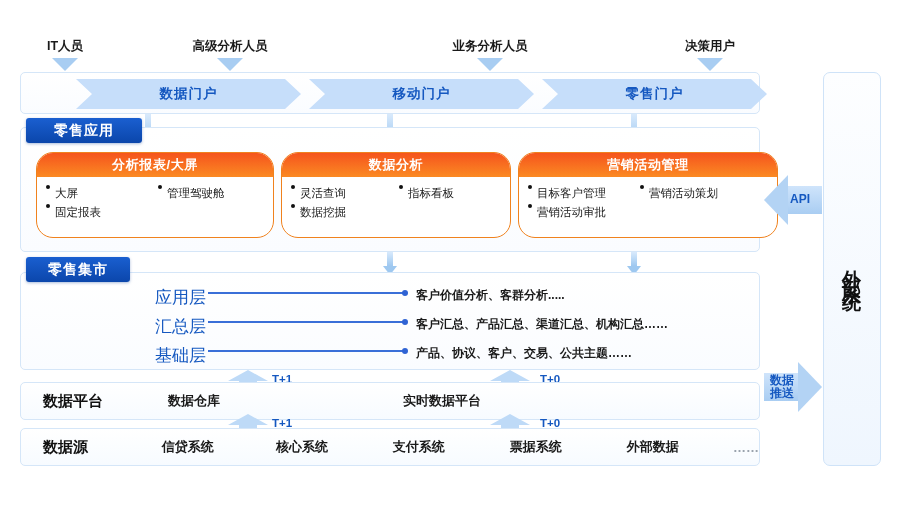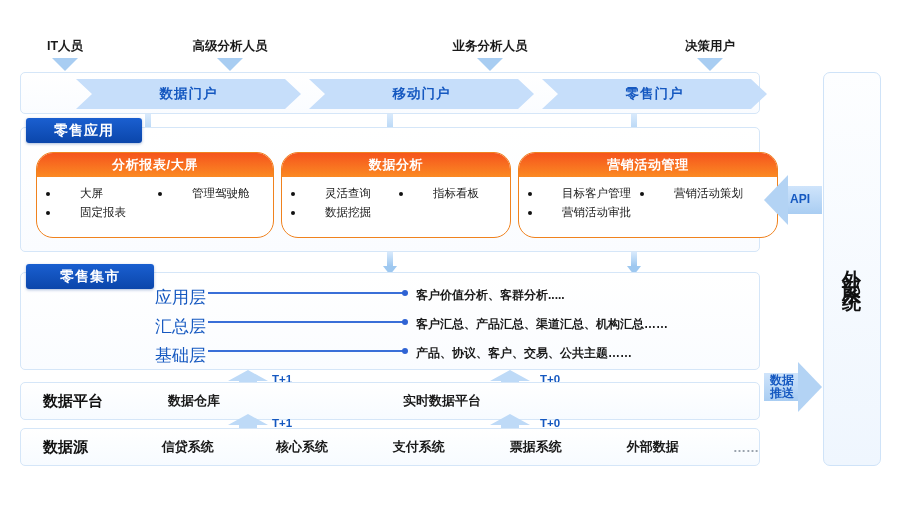--- a/index.html
+++ b/index.html
@@ -81,23 +81,23 @@
     height:24px;
     background:linear-gradient(180deg,#f5541d 0%,#fb8a23 100%);
     color:#fff;font-weight:700;font-size:13px;letter-spacing:.6px;
     display:flex;align-items:center;justify-content:center;
   }
   .ocard-body{
     padding:8px 9px 7px 9px;
     display:flex;flex-wrap:wrap;align-content:flex-start;
   }
   .bullet{
-    display:flex;align-items:center;
+    display:flex;
     font-size:11.5px;color:#1a1a1a;font-weight:500;
-    line-height:17px;margin:0 0 2px 0;white-space:nowrap;gap:25px;
+    line-height:17px;margin:0 0 2px 0;white-space:nowrap;
   }
   .bullet .dot{
     width:4px;height:4px;border-radius:50%;background:#111;
     margin-right:5px;flex:none;
   }
 
   
   .layer-name{
     color:#1558c0;font-weight:400;font-size:17px;white-space:nowrap;
   }
@@ -269,21 +269,21 @@
     <div class="shaft" style="height:14px;"></div>
       <div class="head" style="top:14px;"></div>
   </div>
   <div class="varrow" style="left:627px;top:252px;height:22px;">
     <div class="shaft" style="height:14px;"></div>
       <div class="head" style="top:14px;"></div>
   </div>
 
   <div class="abs section-box" style="left:20px;top:272px;width:740px;height:98px;"></div>
 
-  <div class="abs blue-tag" style="left:26px;top:264px;width:128px;height:25px;">零售集市</div>
+  <div class="abs blue-tag" style="left:26px;top:257px;width:104px;height:25px;">零售集市</div>
 
   <div class="abs layer-name" style="left:155px;top:286px;">应用层</div>
   <div class="layer-line" style="left:208px;top:292px;width:196px;"></div>
   <div class="layer-enddot" style="left:402px;top:290px;"></div>
   <div class="abs layer-text" style="left:416px;top:287px;">客户价值分析、客群分析.....</div>
 
   <div class="abs layer-name" style="left:155px;top:315px;">汇总层</div>
   <div class="layer-line" style="left:208px;top:321px;width:196px;"></div>
   <div class="layer-enddot" style="left:402px;top:319px;"></div>
   <div class="abs layer-text" style="left:416px;top:316px;">客户汇总、产品汇总、渠道汇总、机构汇总……</div>

